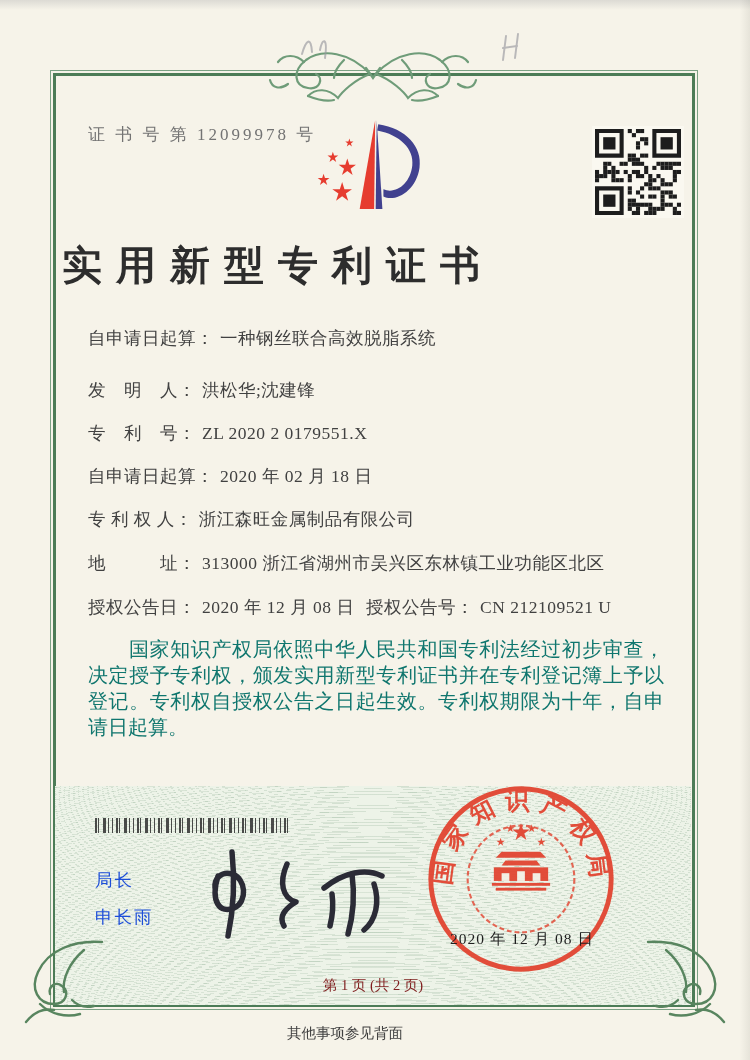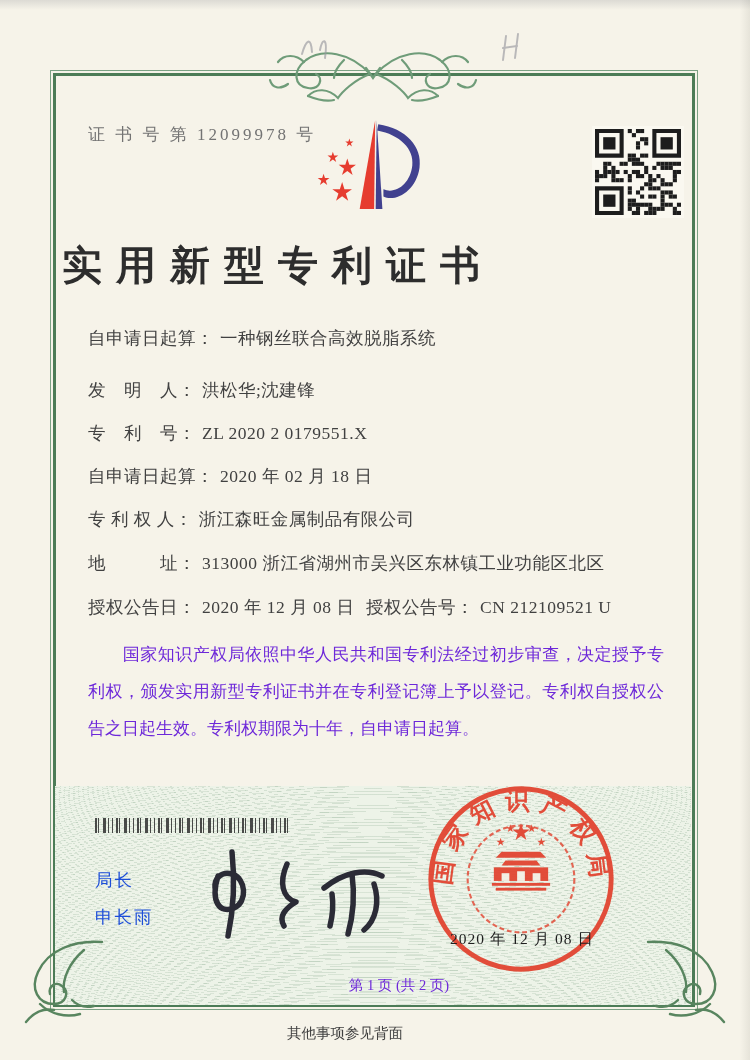--- a/index.html
+++ b/index.html
@@ -23,37 +23,37 @@
     background-image:
       repeating-radial-gradient(120% 90% at 50% -40%, rgba(110,150,118,.20) 0 1px, rgba(0,0,0,0) 1px 6px),
       repeating-radial-gradient(130% 90% at 50% 150%, rgba(110,150,118,.16) 0 1px, rgba(0,0,0,0) 1px 7px);}
   .certno{left:88px;top:123px;font-size:17px;letter-spacing:3px;color:#737373;z-index:5;}
   .title{left:50px;width:646px;top:238px;text-align:left;font-size:40px;letter-spacing:14px;
     color:#2d2d2d;font-weight:600;z-index:5;margin-left:12px;}
   .fields{left:88px;top:326px;width:570px;z-index:5;font-size:17.5px;color:#414141;}
   .frow{position:absolute;left:0;white-space:nowrap;letter-spacing:.5px;}
   .frow .v{margin-left:6px;}
   .pair2{position:absolute;left:278px;top:0;white-space:nowrap;}
-  .paras{left:88px;top:636px;width:576px;z-index:5;font-size:17px;line-height:37px;
-    text-align:justify;color:#6d28d9;}
+  .paras{left:88px;top:636px;width:576px;z-index:5;font-size:20px;line-height:26px;
+    text-align:justify;color:#0f766e;}
   .paras p{margin:0 0 7px 0;text-indent:2.05em;}
   .barcode{left:95px;top:818px;width:196px;height:15px;opacity:.85;z-index:2;
     background:repeating-linear-gradient(90deg,
       #2e2e2e 0 2px,rgba(0,0,0,0) 2px 3px,
       #2e2e2e 3px 4px,rgba(0,0,0,0) 4px 8px,
       #2e2e2e 8px 11px,rgba(0,0,0,0) 11px 13px,
       #2e2e2e 13px 14px,rgba(0,0,0,0) 14px 17px,
       #2e2e2e 17px 18px,rgba(0,0,0,0) 18px 21px);}
   .signoff{left:95px;top:868px;z-index:5;font-size:17.5px;color:#1d4ed8;}
   .signoff div{margin-bottom:13px;letter-spacing:2px;}
   .signature{left:192px;top:836px;z-index:5;}
   .seal{left:424px;top:782px;z-index:4;opacity:.92;}
   .sealdate{left:436px;top:929px;width:172px;text-align:center;z-index:6;
     font-size:15.5px;color:#1f1f1f;letter-spacing:1px;}
-  .pageno{left:50px;width:646px;top:976px;text-align:center;font-size:14.5px;z-index:5;color:#6d28d9;margin-left:26px;}
+  .pageno{left:50px;width:646px;top:976px;text-align:center;font-size:14.5px;z-index:5;color:#7f1d1d;}
   .backnote{left:22px;width:646px;top:1024px;text-align:center;font-size:14.5px;color:#3f3f3f;z-index:5;}
   .qr{left:592px;top:126px;width:92px;height:92px;background:#faf8f0;padding:3px;box-sizing:border-box;z-index:5;}
   .logo{left:312px;top:114px;z-index:5;}
   .topflourish{left:258px;top:40px;z-index:2;}
   .corner{z-index:2;}
   .pencil{left:290px;top:22px;z-index:6;opacity:.65;}
 </style>
 </head>
 <body>
 

